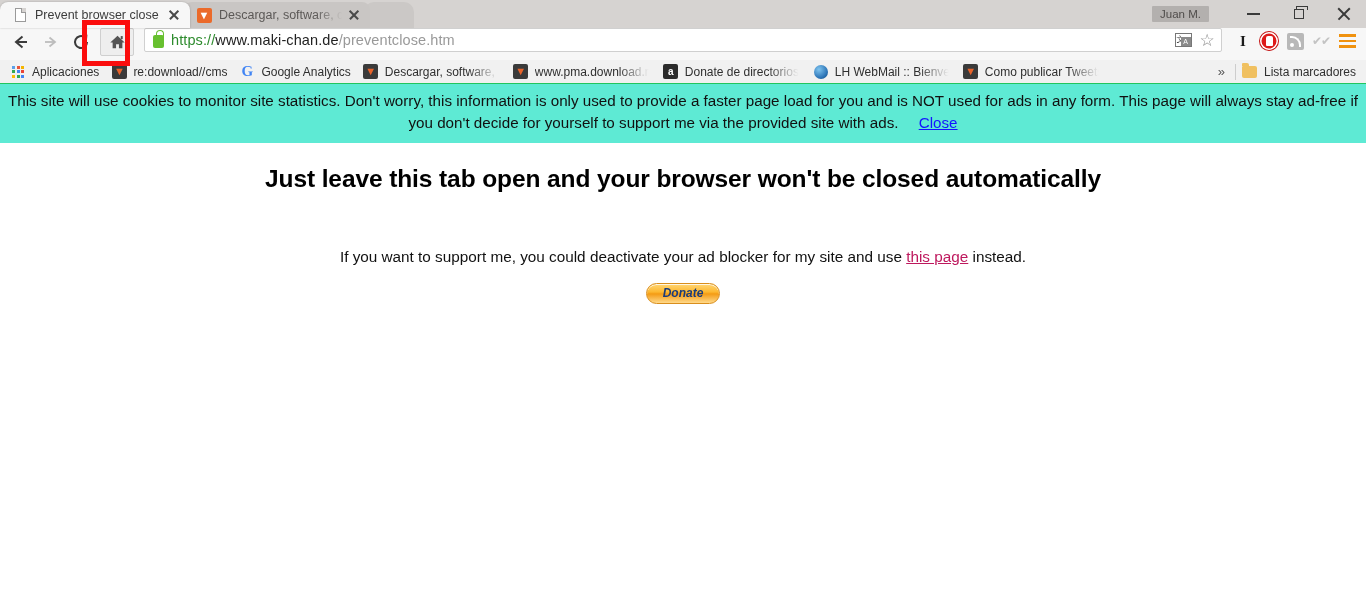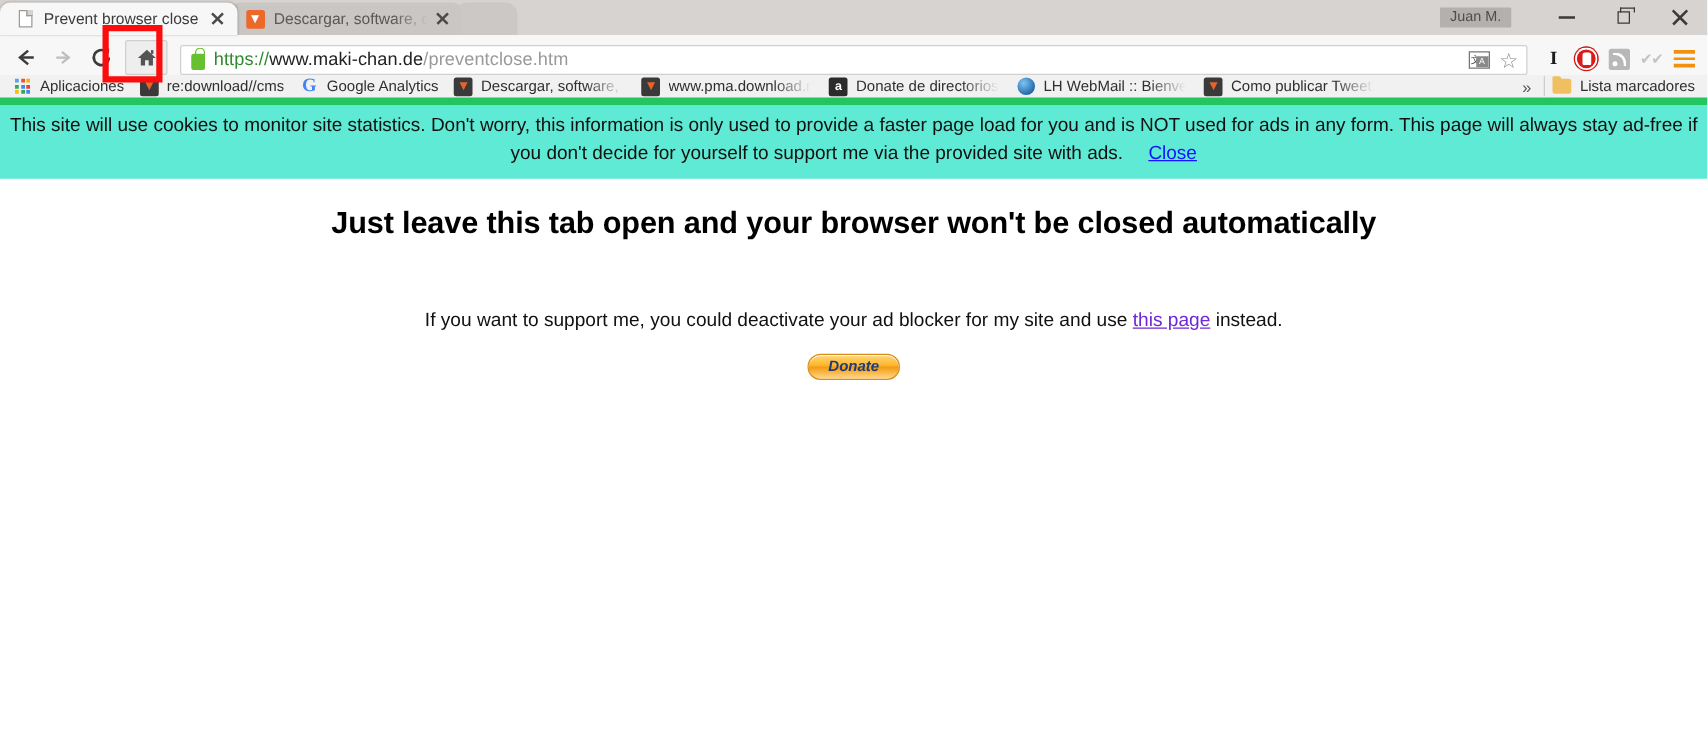--- a/index.html
+++ b/index.html
@@ -132,21 +132,21 @@
     width: 16px; height: 1.6px; background: #3a3a3a;
   }
   .wb-close:before { transform: rotate(45deg); }
   .wb-close:after { transform: rotate(-45deg); }
 
   
   .navbar {
     height: 32px;
     background: #f7f7f7;
     display: flex;
-    align-items: flex-end;
+    align-items: flex-start;
     padding: 0 6px;
     position: relative;
   }
   .navbtn {
     width: 30px; height: 28px;
     display: flex; align-items: center; justify-content: center;
     flex: 0 0 auto;
   }
   .navbtn.home {
     width: 34px; height: 28px;
@@ -234,21 +234,21 @@
     border-radius: 0 9px 0 0;
   }
   .ext-checks { color: #c3c3c3; font-size: 12px; letter-spacing: -1px; }
   .ext-menu { display: flex; flex-direction: column; gap: 3px; }
   .ext-menu i { display:block; width: 17px; height: 2.6px; background: #f0920f; }
 
   
   .bookmarks {
     height: 24px;
     background: #f1f1f1;
-    border-bottom: 6px solid #22c55e;
+    border-bottom: 1px solid #22c55e;
     display: flex;
     align-items: center;
     padding: 0 4px;
     font-size: 12px;
     color: #2f2f2f;
     overflow: hidden;
     position: relative;
   }
   .bm {
     display: flex; align-items: center;
@@ -299,21 +299,21 @@
     margin-top: 22px;
     letter-spacing: -0.1px;
   }
   .body-copy {
     text-align: center;
     font-size: 15.3px;
     color: #111;
     line-height: 18.6px;
     margin-top: 55px;
   }
-  .body-copy a { color: #6d28d9; text-decoration: underline; }
+  .body-copy a { color: #be185d; text-decoration: underline; }
   .donate-wrap { text-align: center; margin-top: 16px; }
   .donate-btn {
     display: inline-block;
     width: 74px; height: 21px;
     border-radius: 11px;
     background: linear-gradient(to bottom, #ffd675 0%, #fdb830 42%, #f49b14 52%, #ffd98a 100%);
     border: 1px solid #d98e1c;
     color: #1b3c7a;
     font-size: 12px;
     font-weight: bold;

